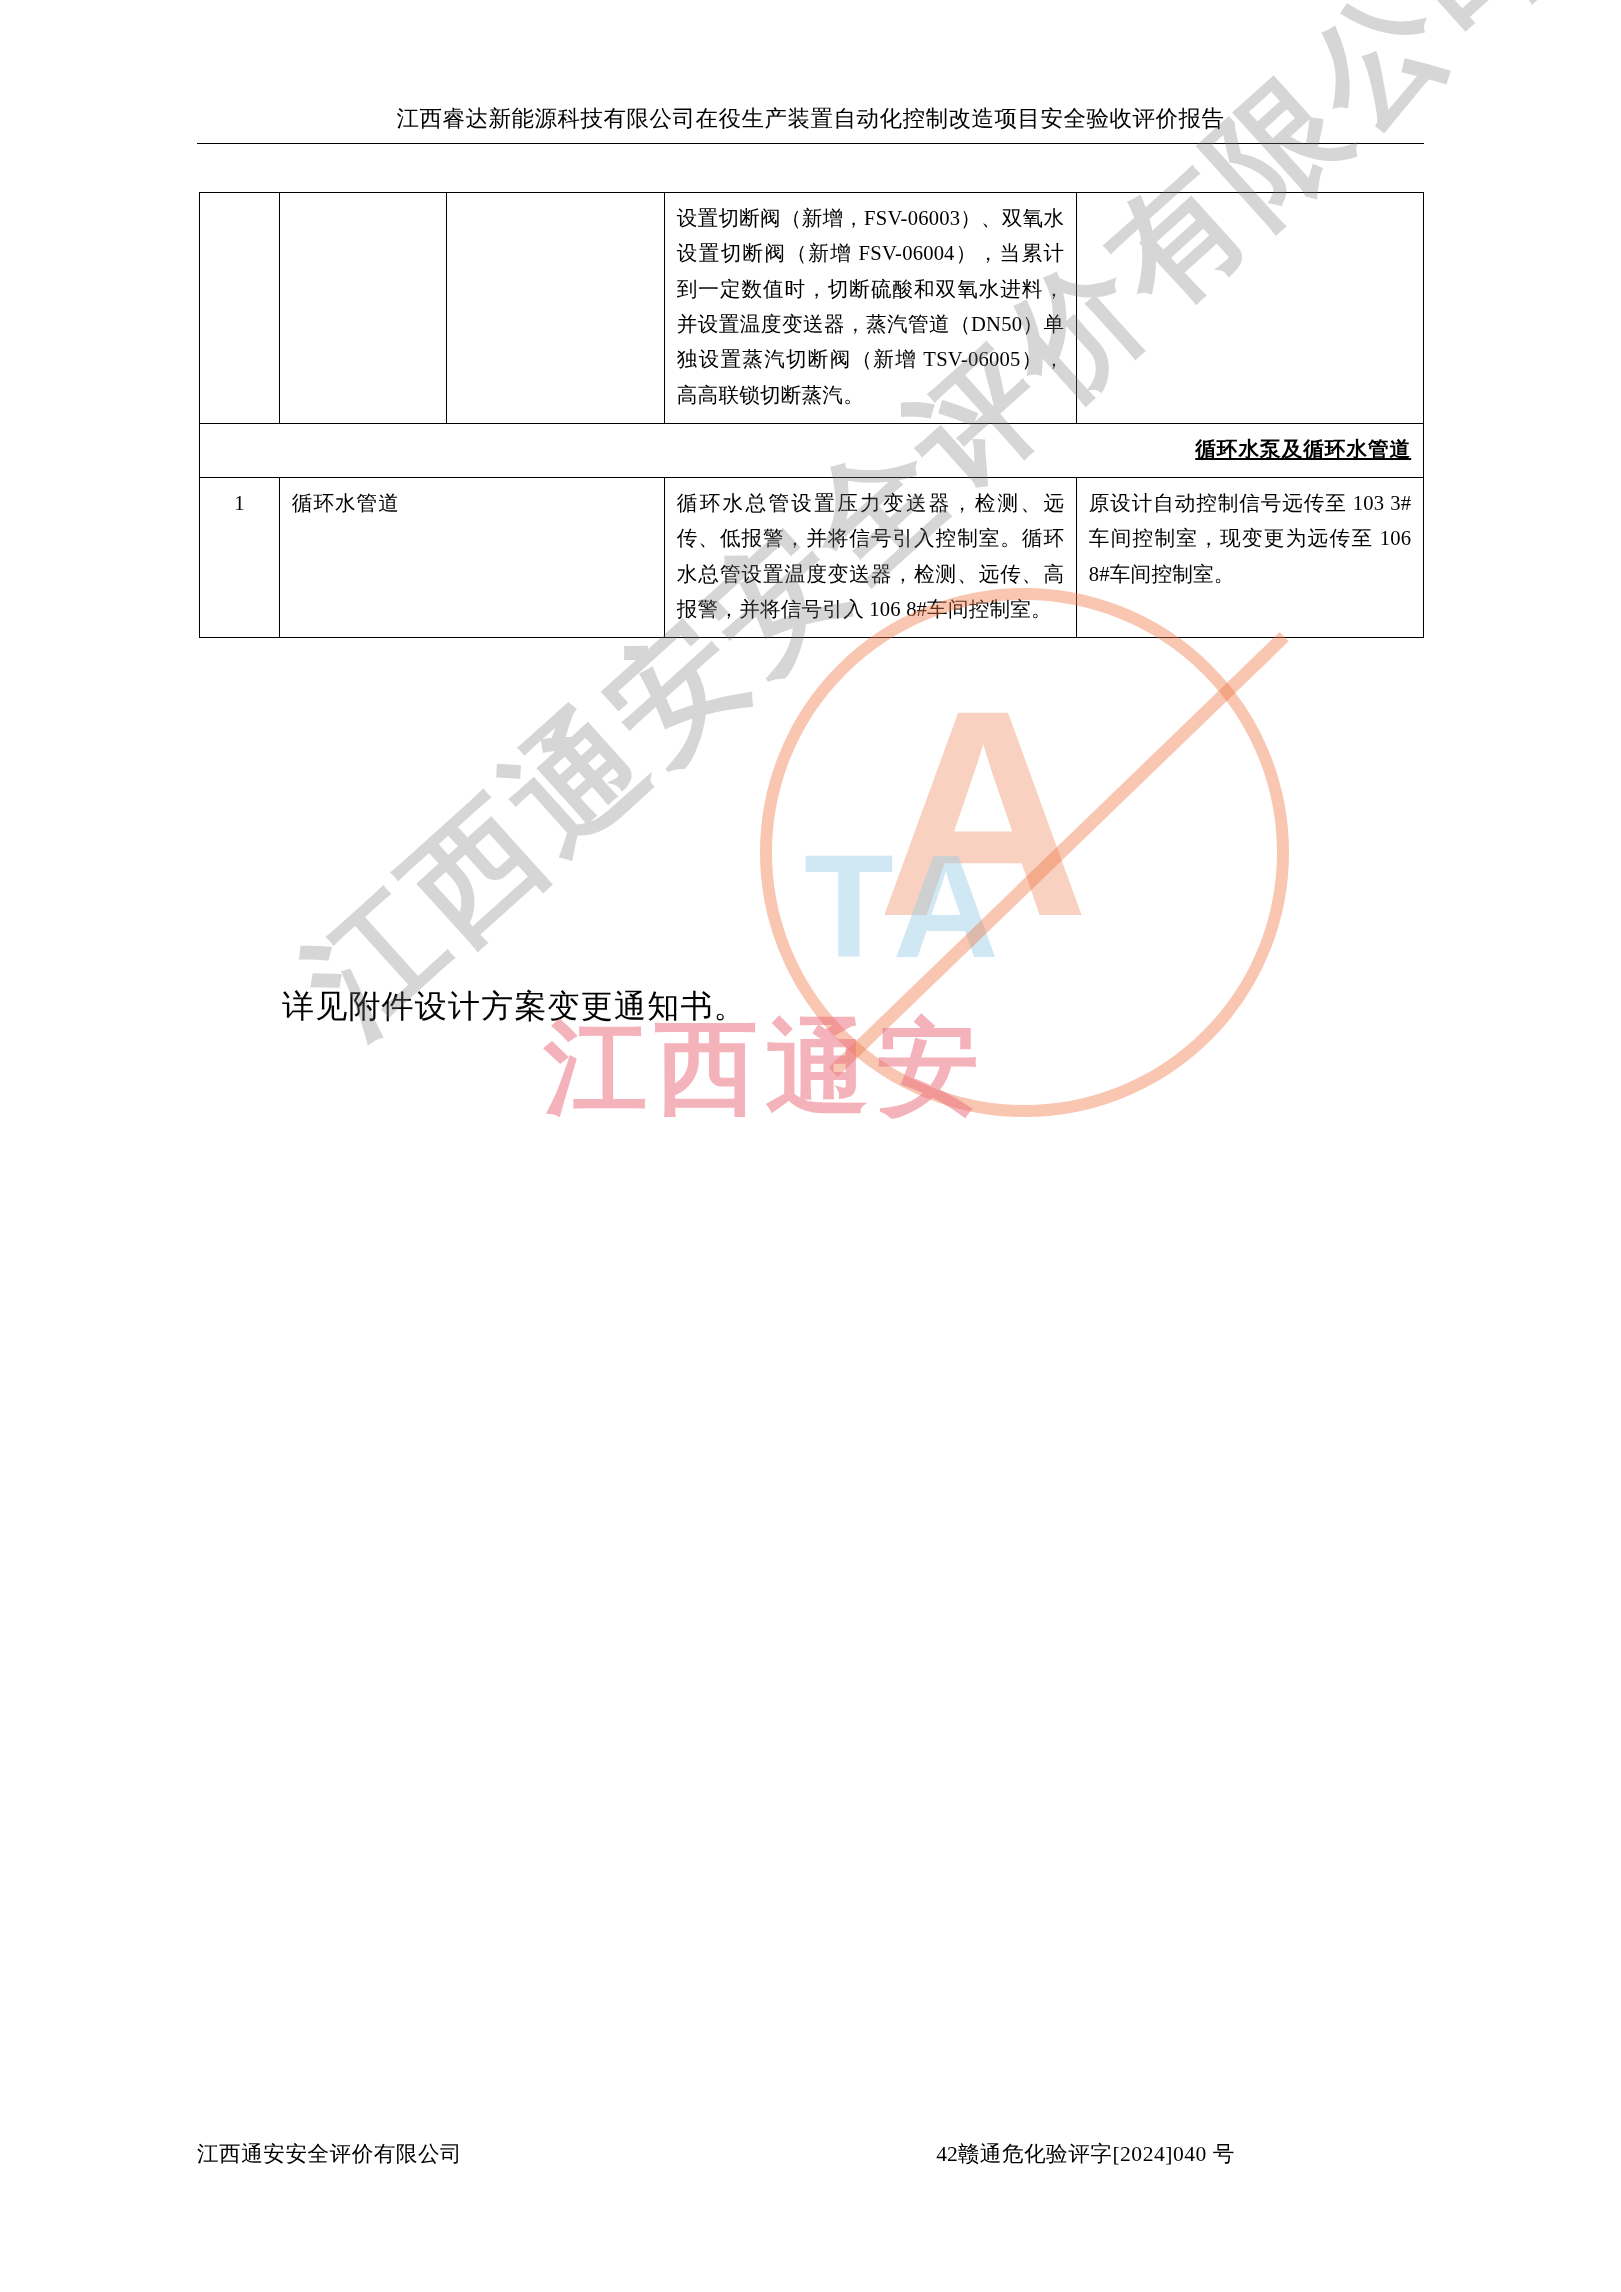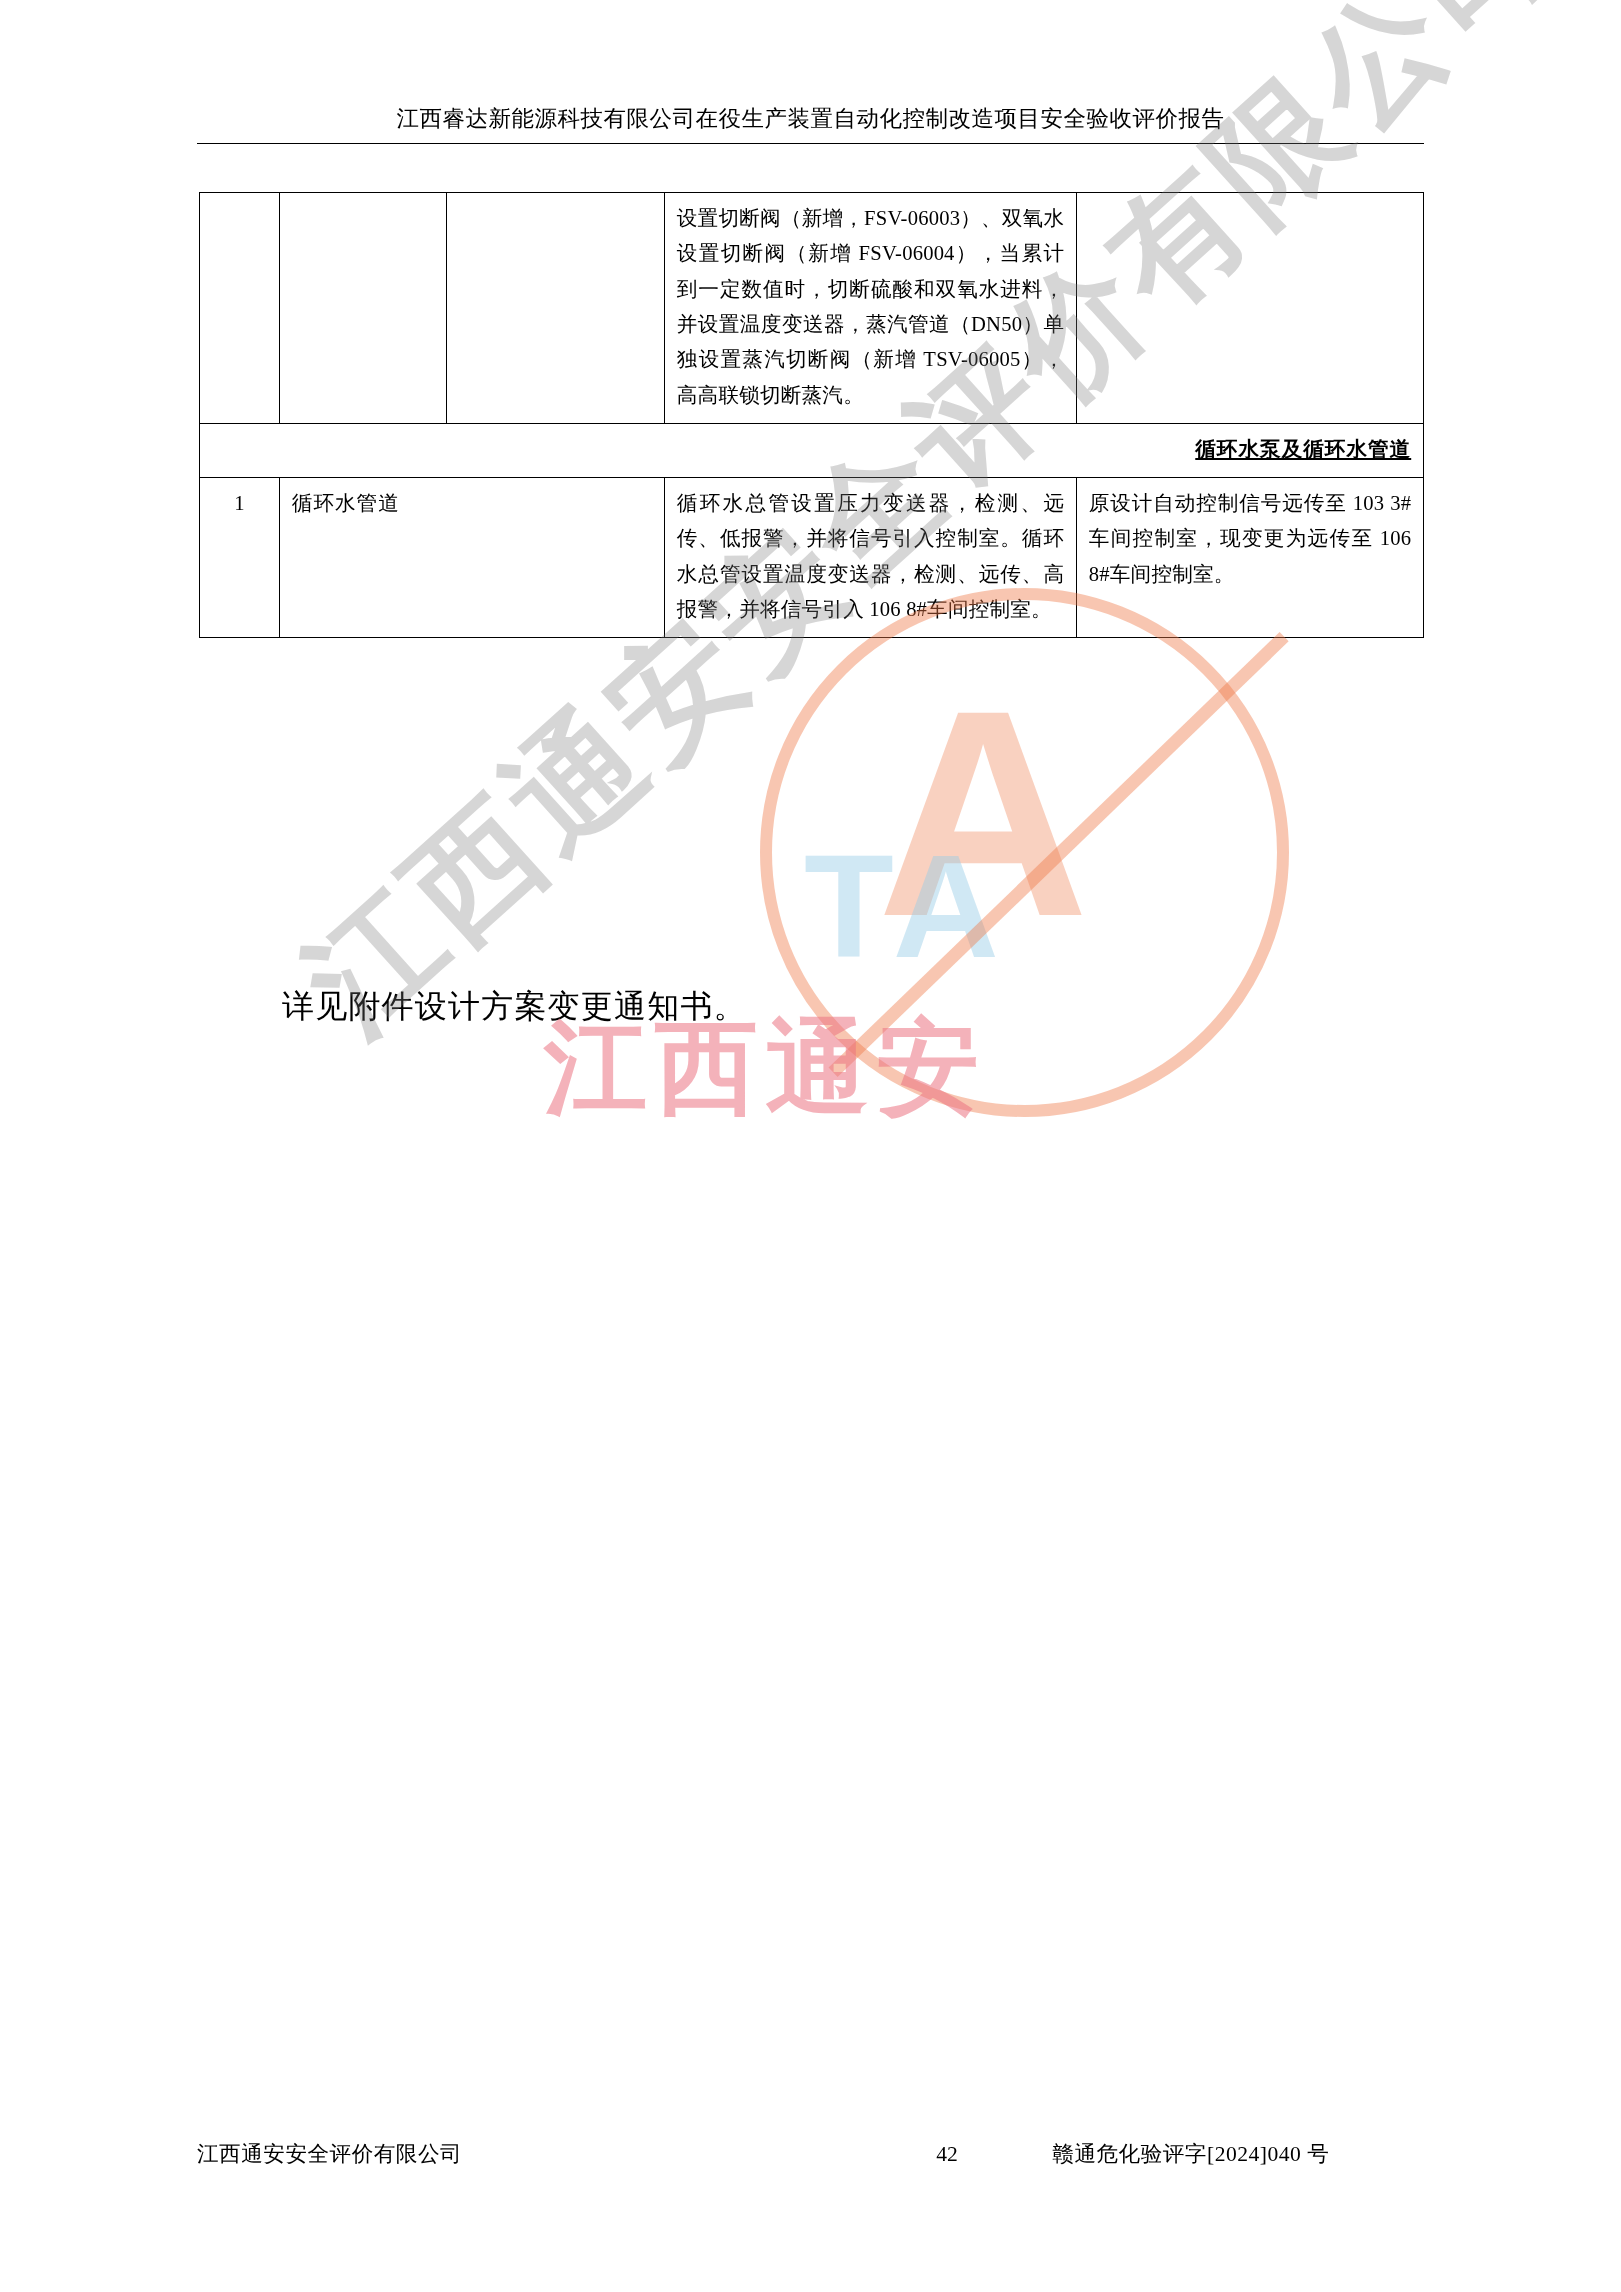--- a/index.html
+++ b/index.html
@@ -100,21 +100,21 @@
     position: absolute;
     bottom: 125px;
     left: 197px;
     width: 1227px;
     display: flex;
     align-items: baseline;
     font-size: 21.6px;
   }
   .footer-left { width: 38%; text-align: left; letter-spacing: 0.5px;}
   .footer-center { width: 24%; text-align: right; }
-  .footer-right { width: 38%; text-align: center; letter-spacing: 0.5px;}
+  .footer-right { width: 38%; text-align: left; letter-spacing: 0.5px;}
 
   
   .watermark {
     position: absolute;
     left: 0;
     top: 0;
     width: 1621px;
     height: 2293px;
     pointer-events: none;
     z-index: 5;

